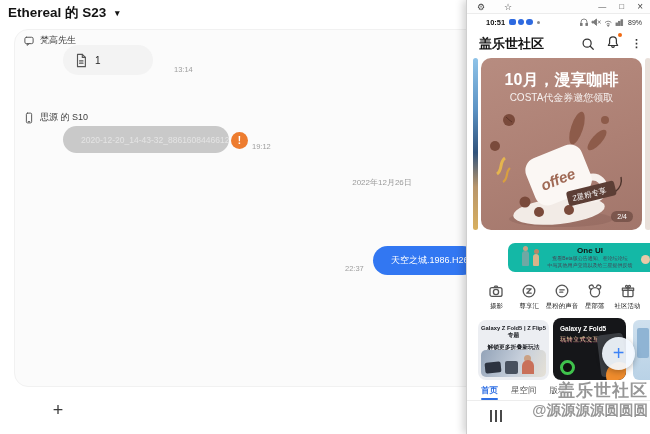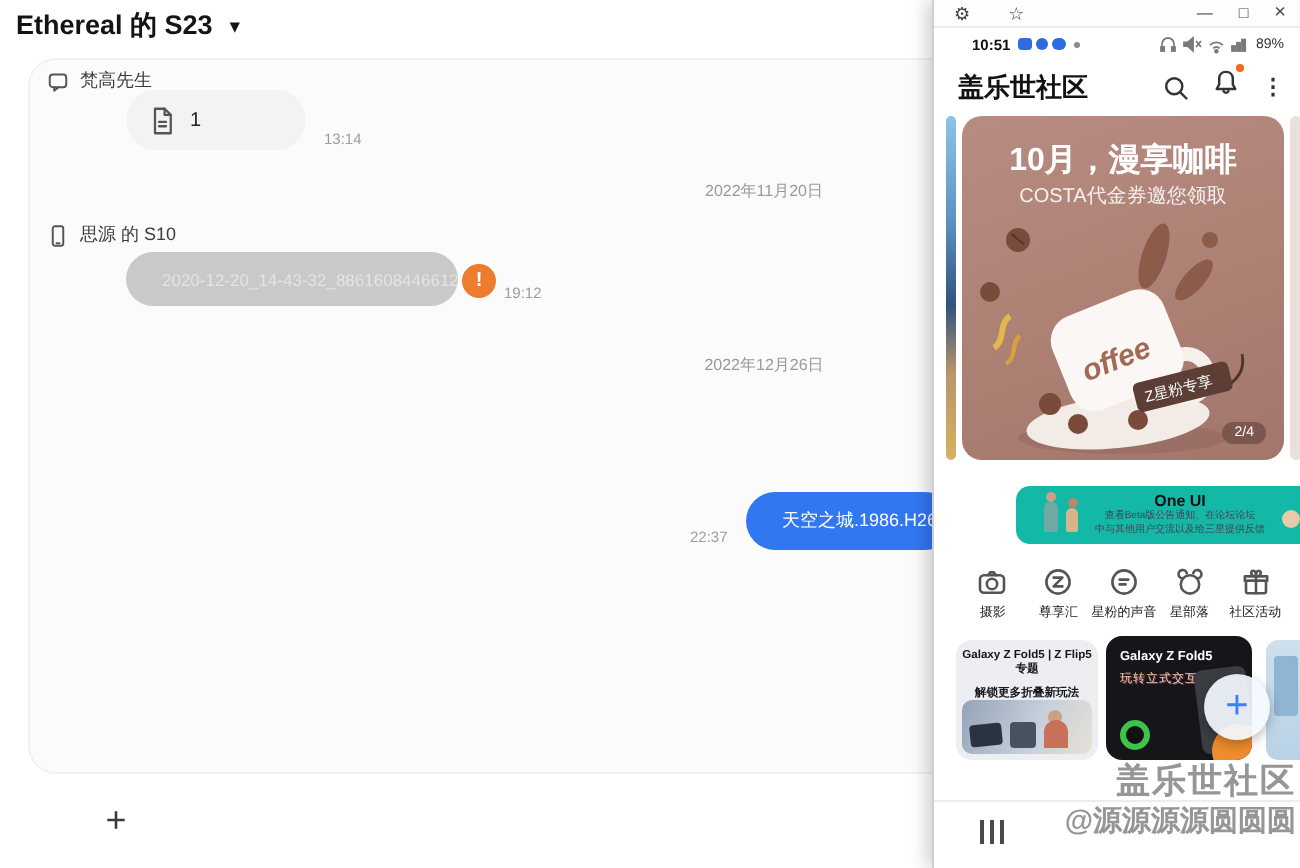--- a/index.html
+++ b/index.html
@@ -21,21 +21,21 @@
   .bubble { position:absolute; display:flex; align-items:center; gap:7px; border-radius:15px; padding:0 11px;
     font-size:9px; overflow:hidden; white-space:nowrap; cursor:pointer; }
   .b1 { left:48px; top:15px; width:90px; height:30px; background:#f3f3f3; color:#222; font-size:10px; }
   .b2 { left:48px; top:96px; width:166px; height:27px; background:#c9c9c9; color:#e4e4e4; font-size:8.5px; }
   .b3 { left:358px; top:216px; width:104px; height:29px; background:#3277f2; color:#fff; }
 
   .warn-badge { position:absolute; left:216px; top:102px; width:17px; height:17px; border-radius:50%;
     background:#ed7c2f; color:#fff; font-size:10px; font-weight:bold; text-align:center; line-height:17px; }
 
   .time { position:absolute; font-size:7.5px; color:#9d9d9d; }
-  .t1 { left:147px; top:35px; }
+  .t1 { left:159px; top:35px; }
   .t2 { left:237px; top:112px; }
   .t3 { left:330px; top:234px; }
 
   .date-sep { position:absolute; width:110px; text-align:center; font-size:8px; color:#9a9a9a; }
   .d1 { left:312px; top:60px; }
   .d2 { left:312px; top:147px; }
   .d3 { left:312px; top:266px; }
 
   .composer-plus { position:absolute; left:47px; top:399px; width:22px; height:22px; font-size:18px; font-weight:300;
     color:#3a3a3a; text-align:center; line-height:22px; cursor:pointer; }
@@ -169,21 +169,20 @@
     <div class="bubble b1">
       <svg class="lic" width="14" height="15" viewBox="0 0 16 17">
           <path d="M4 1.5h5.5l3.5 3.5v10.5H4z"></path>
           <path d="M9.5 1.5v3.5H13"></path>
           <path d="M6.3 9h4M6.3 11.5h4"></path>
         </svg>
       <span>1</span>
     </div>
     <span class="time t1">13:14</span>
 
-    <div class="date-sep d1">2022年11月20日</div>
 
     <div class="sender s2">
       <svg class="lic" width="12" height="12" viewBox="0 0 16 16">
           <rect x="4.5" y="1.5" width="7" height="13" rx="1.5"></rect>
           <path d="M7 12.8h2"></path>
         </svg>
       <span>思源 的 S10</span>
     </div>
 
     <div class="bubble b2">
@@ -372,20 +371,25 @@
       <div class="c2-ring"></div>
       <div class="c2-orange"></div>
     </div>
 
     <div class="card3-sliver">
         <div class="c3-shape"></div>
       </div>
 
     <div class="fab">+</div>
 
+    <div class="tabbar">
+      <span class="tab active">首页</span>
+      <span class="tab">星空间</span>
+      <span class="tab">版块</span>
+    </div>
 
     <div class="bottombar">
       <span class="nav-handle">
           <i></i>
           <i></i>
           <i></i>
         </span>
     </div>
 
     <div class="watermark wm1">盖乐世社区</div>

